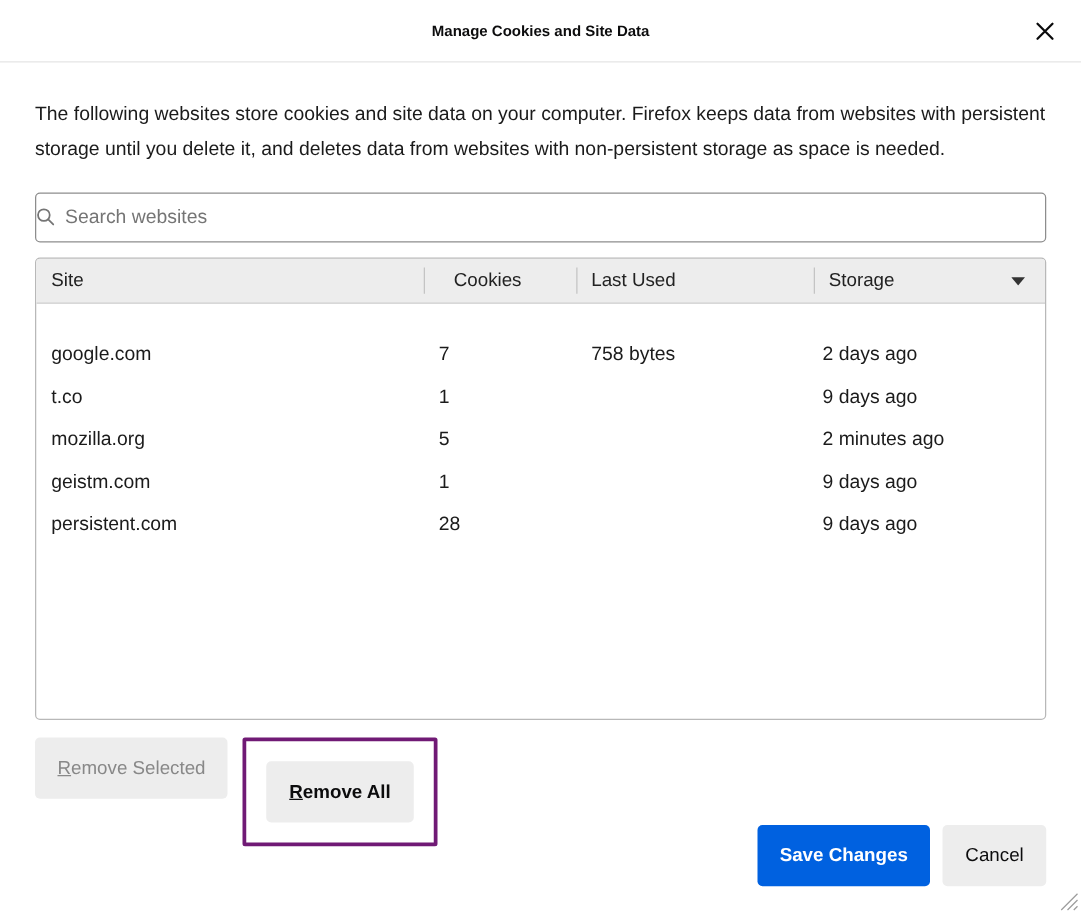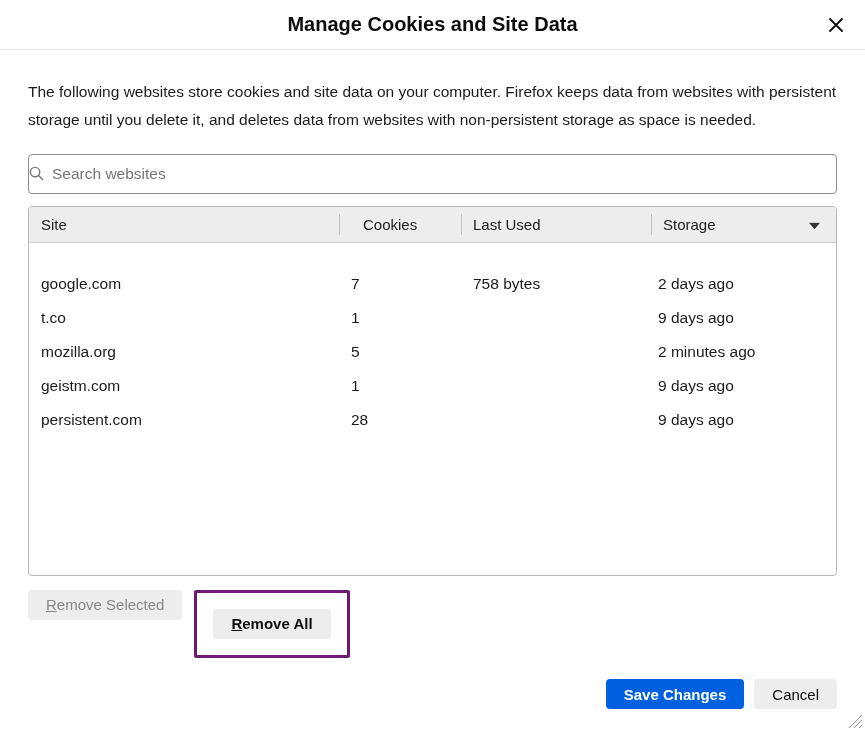--- a/index.html
+++ b/index.html
@@ -20,21 +20,21 @@
     .header {
       display: flex;
       align-items: center;
       justify-content: center;
       height: 50px;
       border-bottom: 1px solid #e5e5e5;
       position: relative;
     }
     .header-title {
       font-weight: 600;
-      font-size: 20px;
+      font-size: 12px;
     }
     .close-btn {
       position: absolute;
       right: 18px;
       top: 14px;
       width: 22px;
       height: 22px;
       cursor: pointer;
       display: flex;
       align-items: center;
@@ -127,21 +127,21 @@
       padding: 0 12px;
       font-size: 15.5px;
       color: #1b1b1b;
     }
     .actions-left {
       display: flex;
       gap: 12px;
       margin-top: 14px;
     }
     .btn {
-      height: 30px;
+      height: 49px;
       padding: 0 18px;
       border-radius: 4px;
       font-size: 15px;
       cursor: pointer;
       border: none;
       font-family: inherit;
       display: inline-flex;
       align-items: center;
       justify-content: center;
     }

